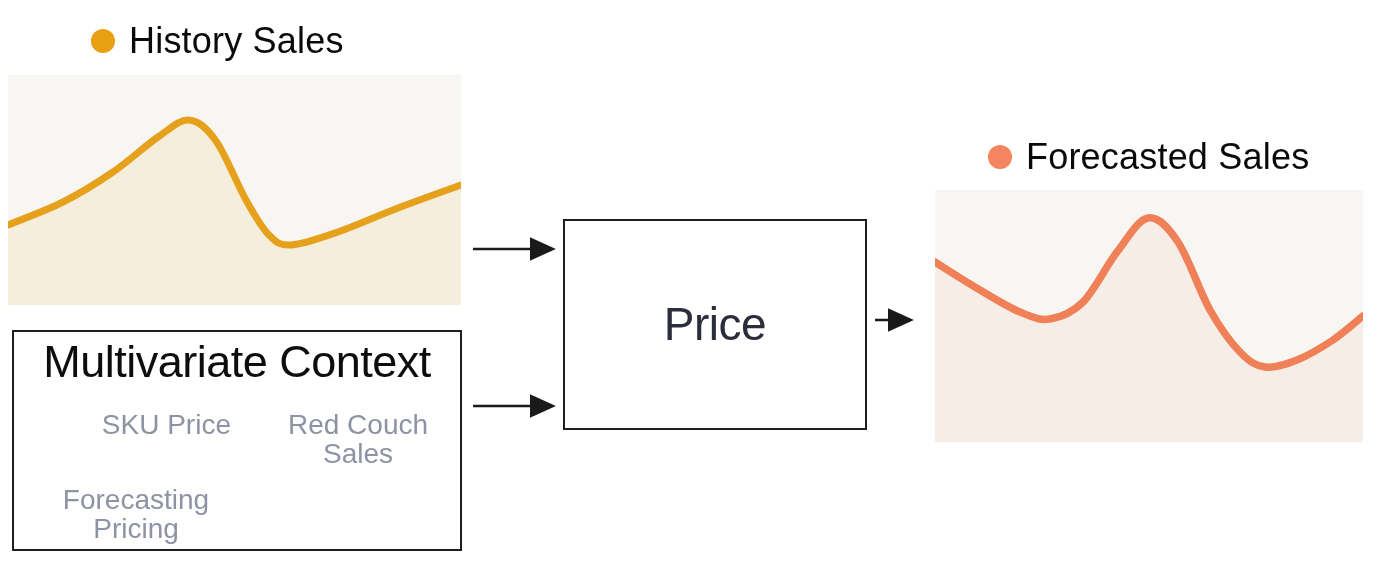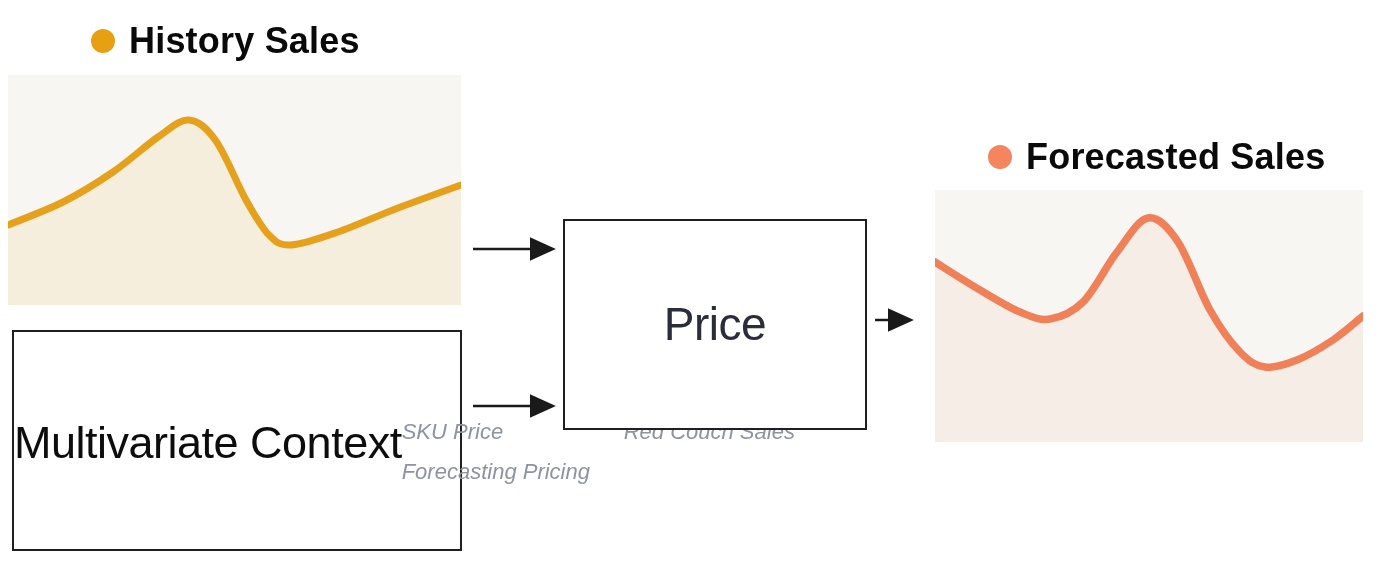--- a/index.html
+++ b/index.html
@@ -6,42 +6,42 @@
   html,body { background:#ffffff; }
   body { font-family:"Liberation Sans", sans-serif; }
   .canvas {
     position:relative; width:1382px; height:570px; background:#ffffff;
     overflow:hidden;
   }
   .legend { position:absolute; display:flex; align-items:center; gap:14px; }
   .legend-history { left:91px; top:20px; }
   .legend-forecast { left:988px; top:136px; }
   .legend .dot { width:24px; height:24px; border-radius:50%; flex:0 0 auto; }
-  .legend .lbl { font-size:36px; font-weight:700; color:#0a0a0a; letter-spacing:0.2px; }
+  .legend .lbl { font-size:36px; font-weight:400; color:#0a0a0a; letter-spacing:0.2px; }
 
   .chart { position:absolute; overflow:hidden; }
   .chart-history { left:8px; top:75px; width:453px; height:230px; }
   .chart-forecast { left:935px; top:190px; width:428px; height:252px; }
 
   .context-box {
     position:absolute; left:12px; top:330px; width:450px; height:221px;
     background:#ffffff; border:2px solid #1f1f1f;
-    display:flex; align-items:center;
+    display:flex; flex-direction:column; align-items:center;
   }
   .context-title {
     margin-top:4px; font-size:45px; color:#0d0d0d; font-weight:500;
     letter-spacing:-0.5px; white-space:nowrap;
   }
   .context-grid {
     margin-top:22px; display:grid; grid-template-columns:210px 210px;
     column-gap:12px; row-gap:16px; text-align:center;
   }
   .context-item {
-    font-size:22px; color:#8e93a3; line-height:1.05; font-weight:500;
-    display:flex; align-items:flex-start; justify-content:flex-start;font-style:italic;
+    font-size:28px; color:#8e93a3; line-height:1.05; font-weight:500;
+    display:flex; align-items:flex-start; justify-content:flex-end;
   }
   .context-item span { display:inline-block; max-width:190px; }
 
   .model-box {
     position:absolute; left:563px; top:219px; width:304px; height:211px;
     background:#ffffff; border:2px solid #1f1f1f;
     display:flex; flex-direction:column; align-items:center; justify-content:center;
   }
   .model-line { font-size:46px; color:#2c2d3a; font-weight:500; line-height:1.4; letter-spacing:-0.5px; }
 

